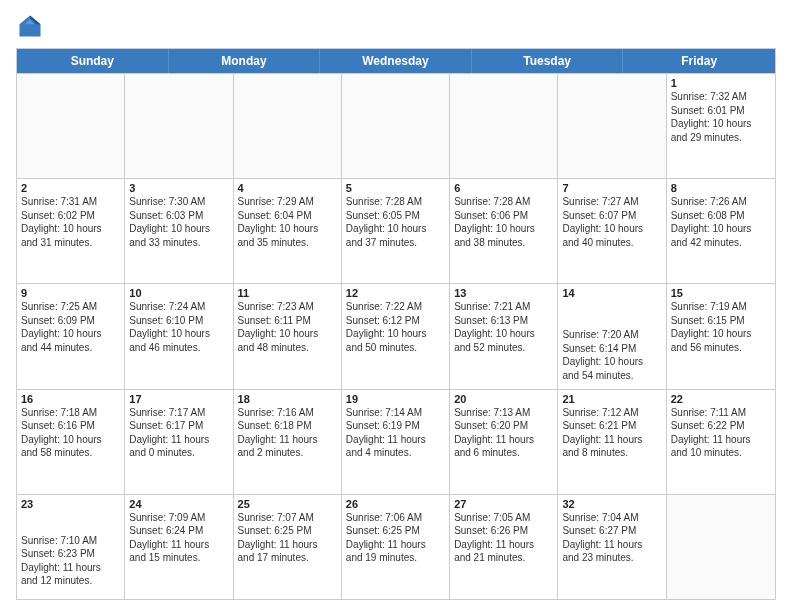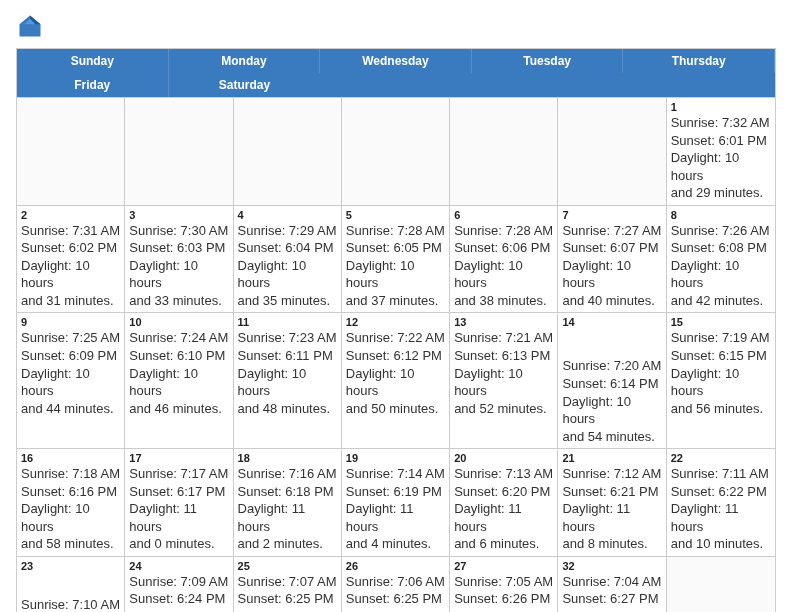--- a/index.html
+++ b/index.html
@@ -103,21 +103,21 @@
     .cal-cell:last-child { border-right: none; }
     .cal-cell.empty { background: #fafafa; }
     .day-num {
       font-size: 11px;
       font-weight: bold;
       color: #222;
       display: block;
       margin-bottom: 1px;
     }
     .day-info {
-      font-size: 13px;
+      font-size: 10px;
       color: #333;
       line-height: 1.35;
     }
   </style>
 </head>
 <body>
 
 <div class="page">
   <div class="header">
     <div class="logo">
@@ -136,23 +136,21 @@
       <h2></h2>
     </div>
   </div>
 
   <div class="calendar">
     <div class="cal-header-row">
     <div class="cal-header-cell">Sunday</div>
         <div class="cal-header-cell">Monday</div>
         <div class="cal-header-cell">Wednesday</div>
         <div class="cal-header-cell">Tuesday</div>
-        <div class="cal-header-cell">Thursday</div>
         <div class="cal-header-cell">Friday</div>
-        <div class="cal-header-cell">Saturday</div>
       </div>
     <div class="cal-body">
     <div class="cal-row">
           <div class="cal-cell empty"></div>
           <div class="cal-cell empty"></div>
           <div class="cal-cell empty"></div>
           <div class="cal-cell empty"></div>
           <div class="cal-cell empty"></div>
           <div class="cal-cell empty"></div>
           <div class="cal-cell">

